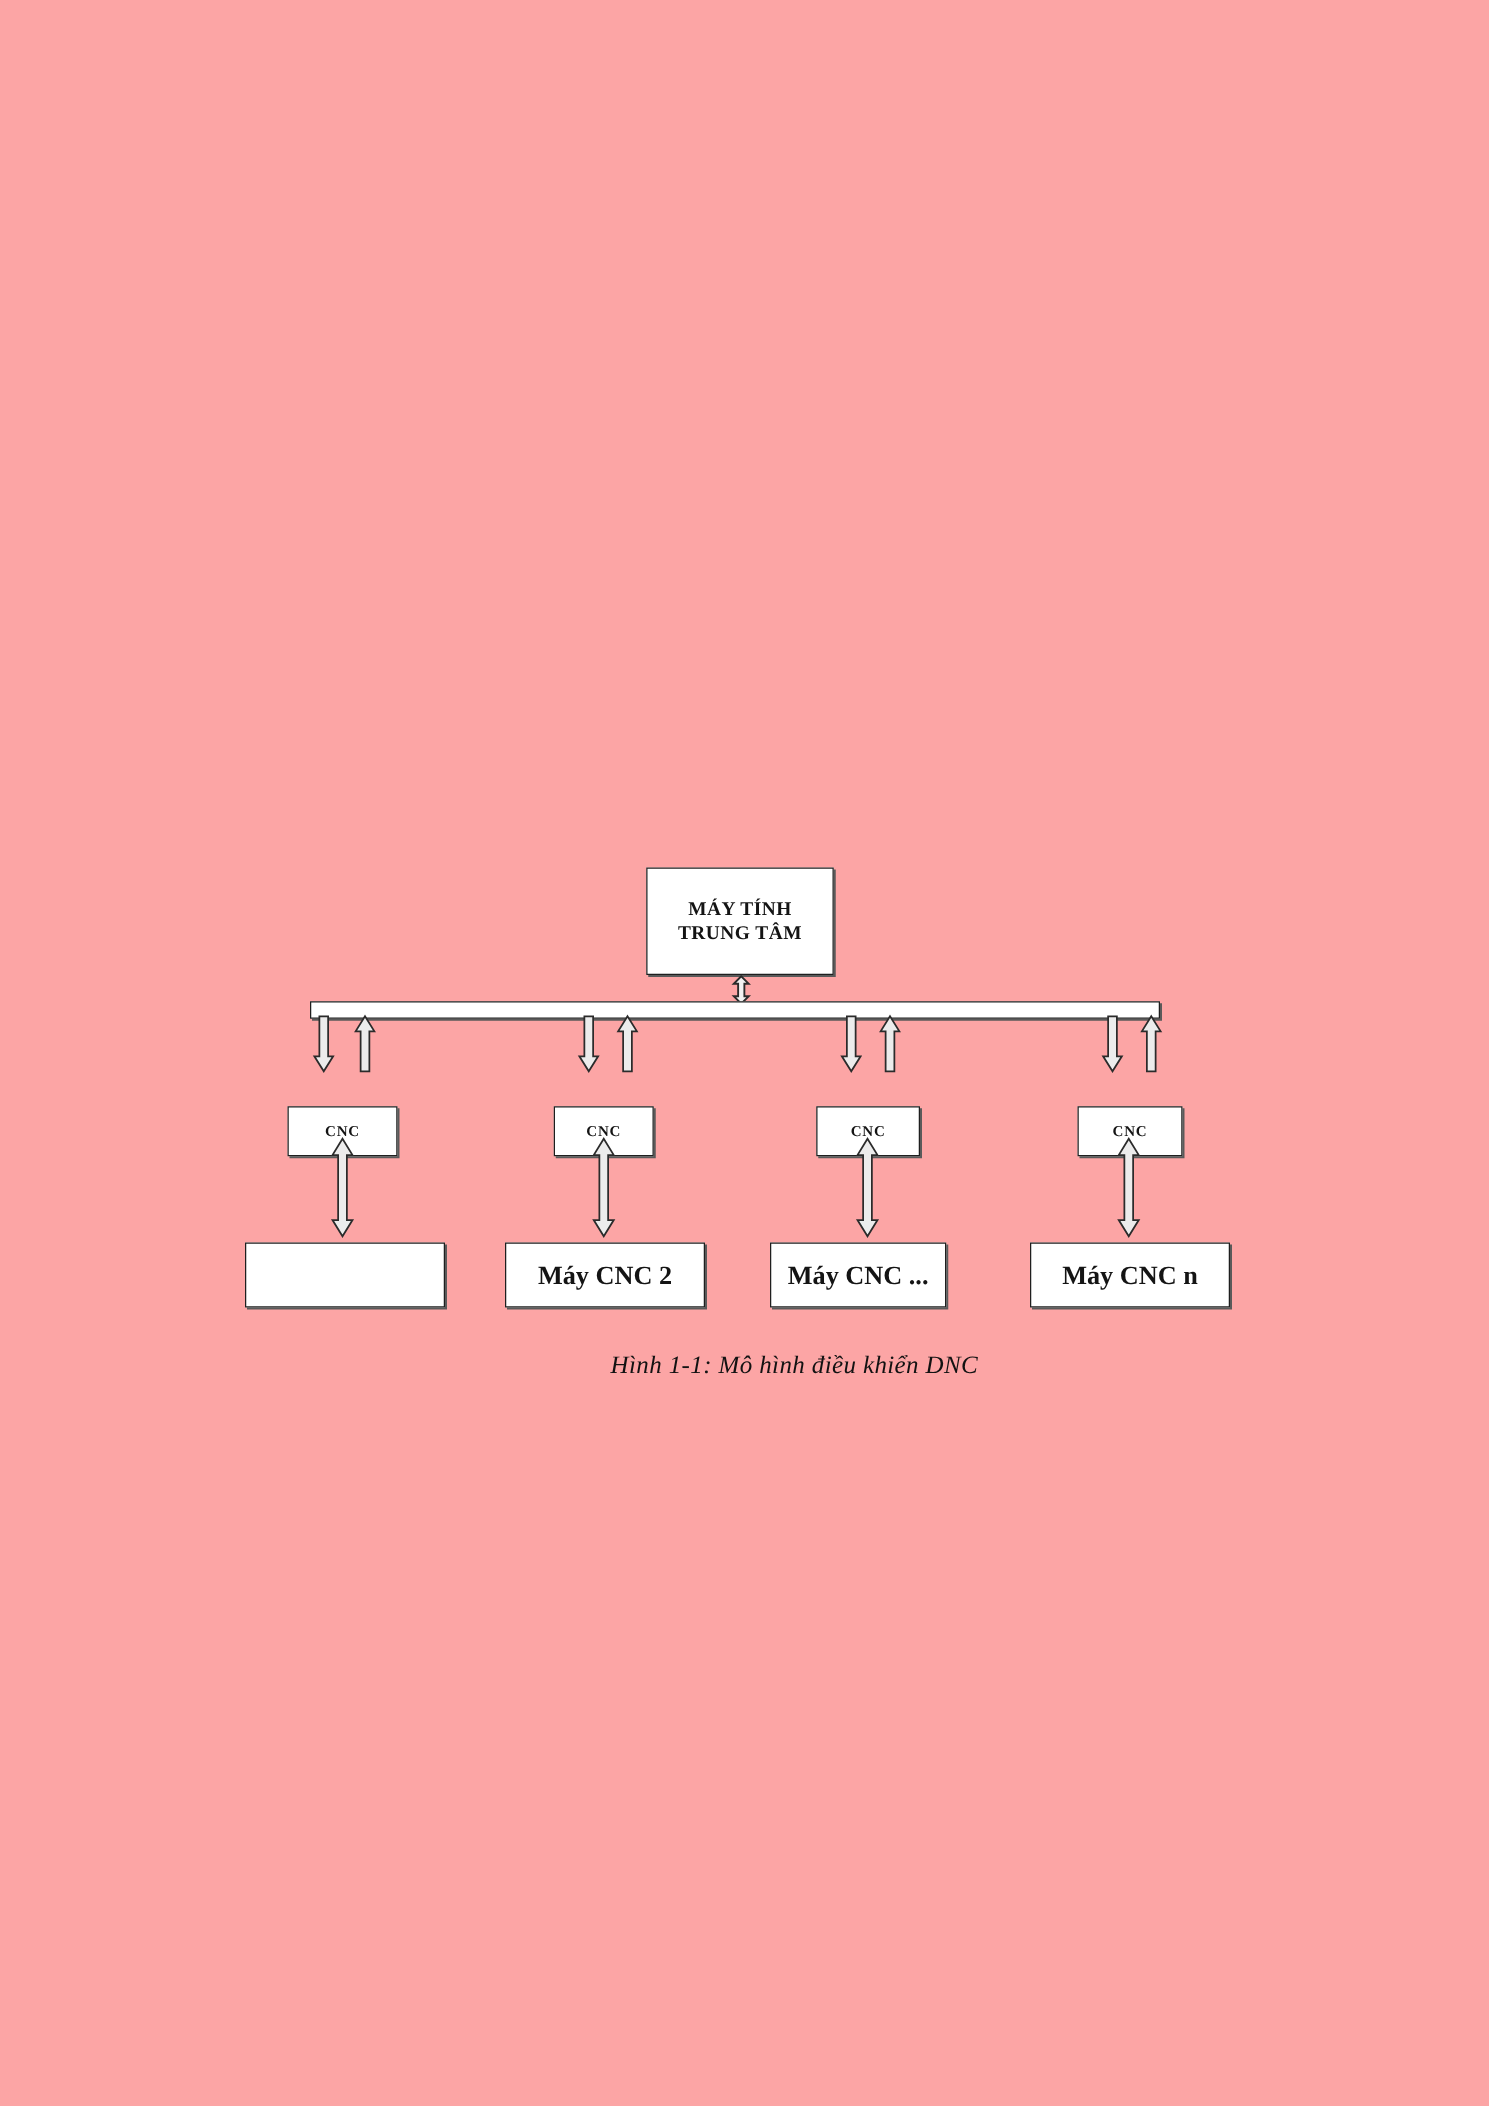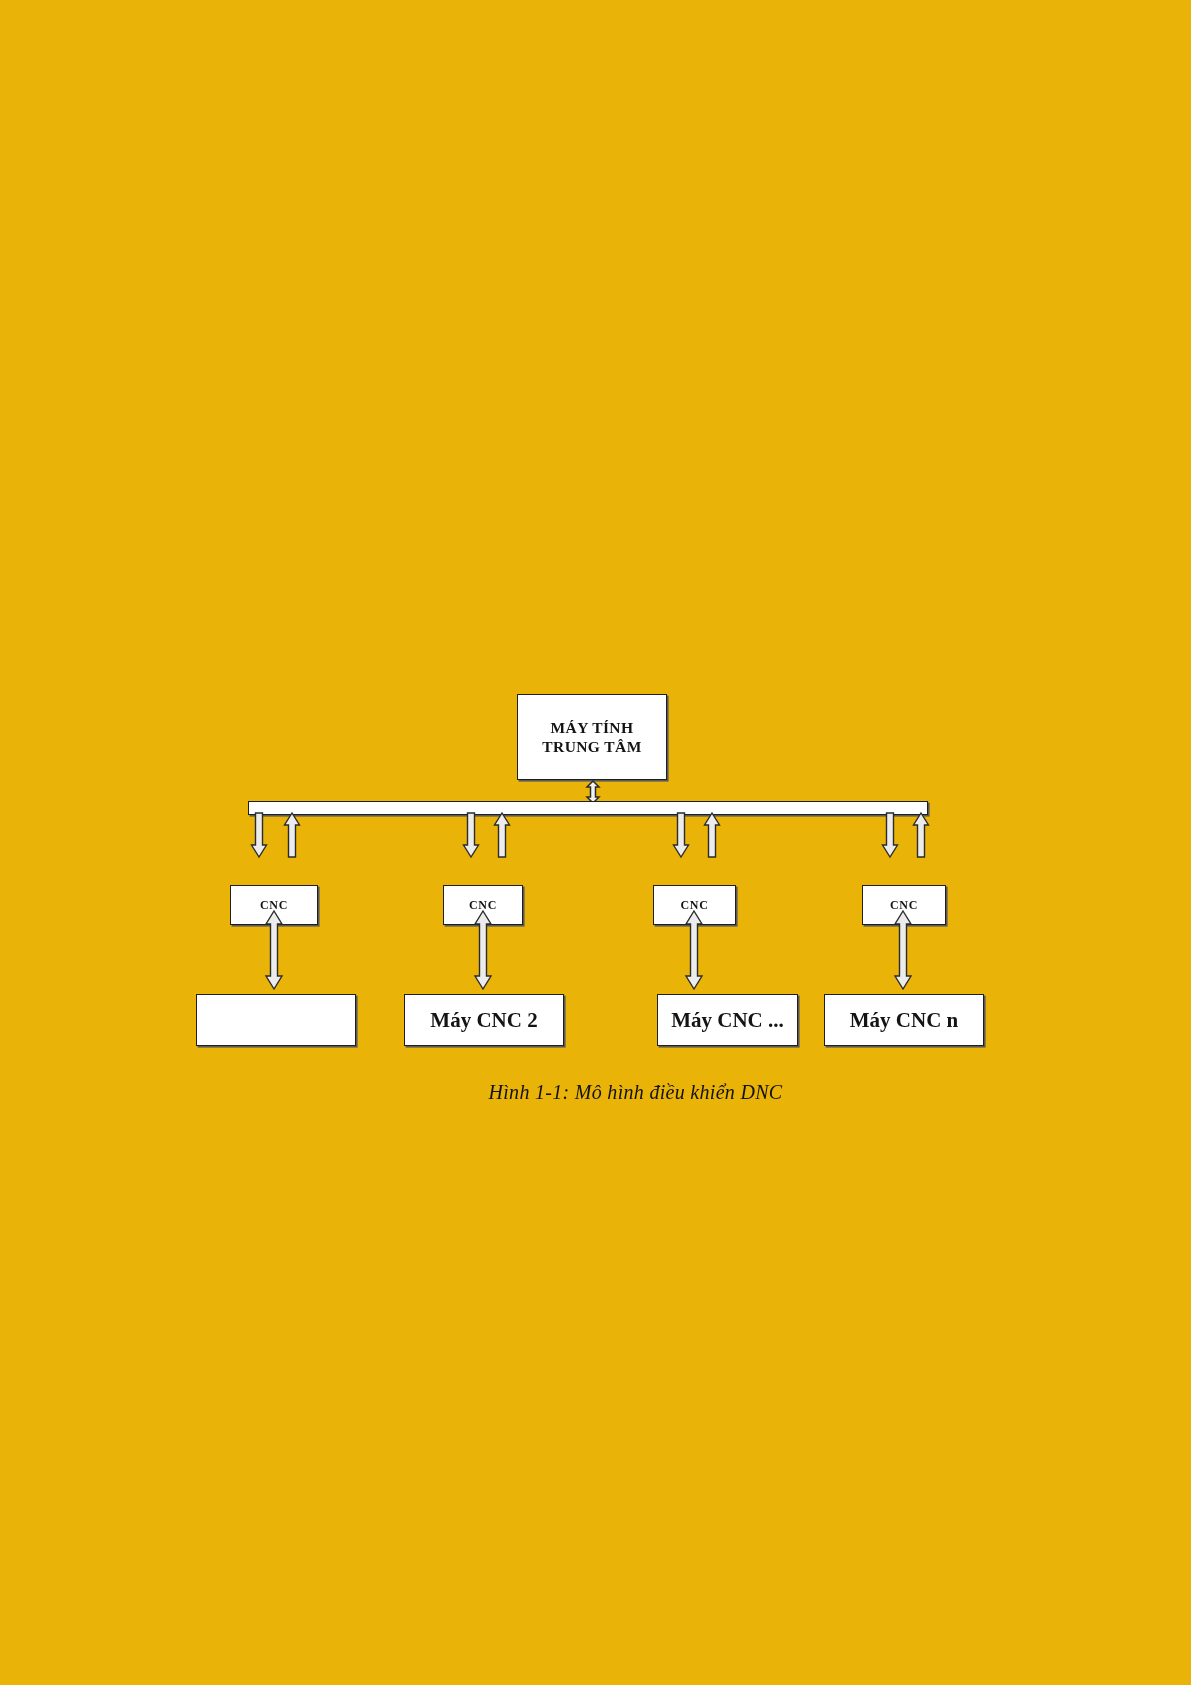--- a/index.html
+++ b/index.html
@@ -9,21 +9,21 @@
     background: #ffffff;
   }
   body {
     font-family: "Liberation Serif", "DejaVu Serif", serif;
     color: #1a1a1a;
   }
   #page {
     position: relative;
     width: 1191px;
     height: 1685px;
-    background: #eab308;
+    background: #fca5a5;
     overflow: hidden;
     margin: 0 auto;
   }
 
   
   .node {
     position: absolute;
     box-sizing: border-box;
     background: #ffffff;
     border: 1.6px solid #1f1f1f;
@@ -62,21 +62,21 @@
   .node.cnc.c3 { left: 862px; width: 84px; }
 
   
   .node.machine {
     top: 994px;
     height: 52px;
     font-size: 21px;
   }
   .node.machine.m0 { left: 196px; width: 160px; }
   .node.machine.m1 { left: 404px; width: 160px; }
-  .node.machine.m2 { left: 616px; width: 141px; margin-left: 41px; }
+  .node.machine.m2 { left: 616px; width: 141px; }
   .node.machine.m3 { left: 824px; width: 160px; }
 
   
   #bus {
     position: absolute;
     left: 248px;
     top: 801px;
     width: 680px;
     height: 14px;
     box-sizing: border-box;

